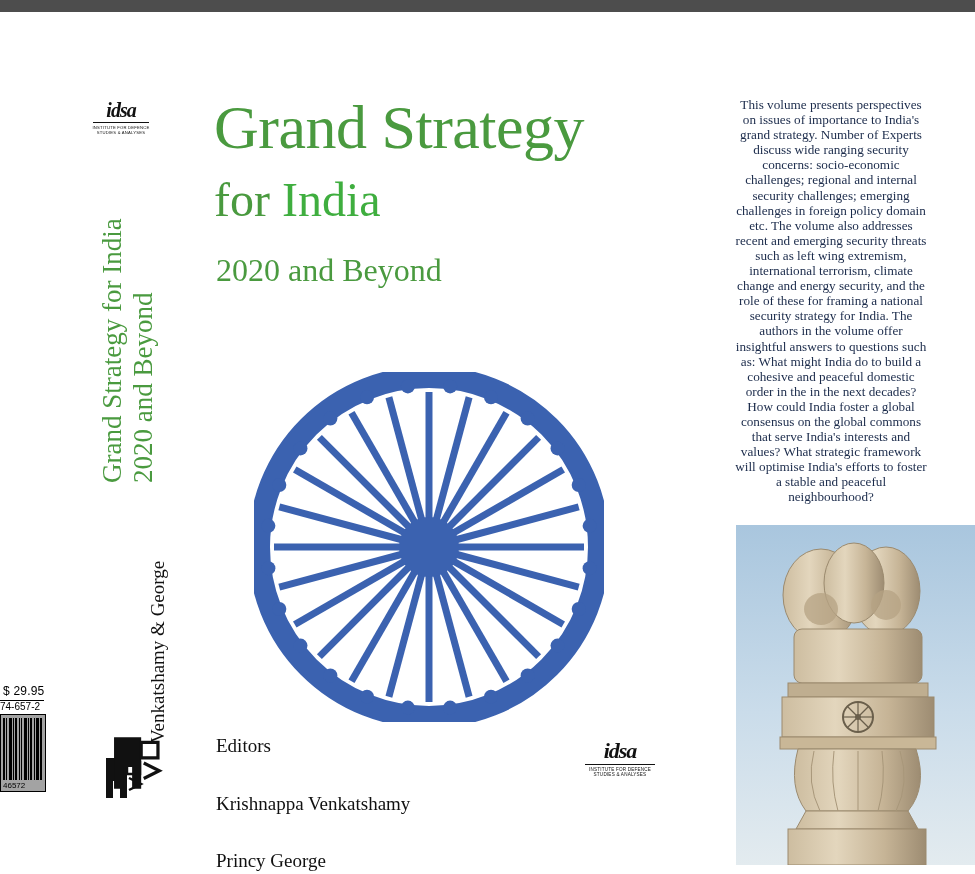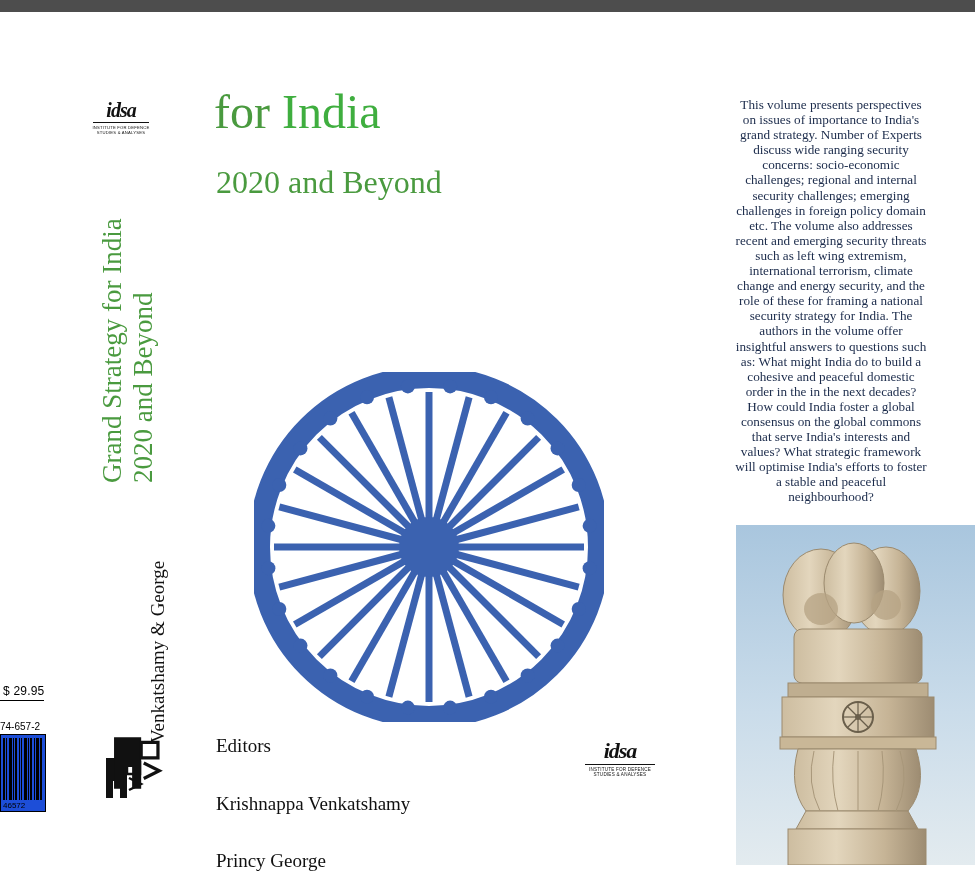--- a/index.html
+++ b/index.html
@@ -23,25 +23,25 @@
     position:absolute;left:0;top:672px;width:48px;
   }
   .price{
     font-family:"Liberation Sans", sans-serif;
     font-size:12px;color:#000;margin:0 0 2px 3px;
     letter-spacing:0.2px;
   }
   .isbn-top{
     font-family:"Liberation Sans", sans-serif;
     font-size:10px;color:#000;margin:0 0 2px 0;
-    border-top:1px solid #000;padding-top:20px;width:44px;
+    border-top:1px solid #000;padding-top:0;width:44px;
   }
   .barcode-box{
     width:44px;height:76px;border:1px solid #000;
-    background:#1d4ed8;position:relative;overflow:hidden;
+    background:#a3a3a3;position:relative;overflow:hidden;
   }
   .bars{position:absolute;left:2px;top:3px;width:40px;height:62px;}
   .bars i{display:block;position:absolute;top:0;height:62px;background:#000;}
   .isbn-bot{
     font-family:"Liberation Sans", sans-serif;
     font-size:8px;color:#000;position:absolute;left:2px;bottom:1px;
   }
   
   .spine{
     position:absolute;left:78px;top:70px;width:92px;height:740px;
@@ -189,20 +189,21 @@
       <svg width="46" height="48" viewBox="0 0 46 48">
         <path d="M6 4 L6 44 L13 44 L13 27 L20 27 L20 44 L27 44 L27 4 Z" fill="#111111"></path>
         <path d="M27 8 L40 8 L40 20 L27 20 Z" fill="none" stroke="#111111" stroke-width="2.5"></path>
         <path d="M29 24 L41 30 L29 36" fill="none" stroke="#111111" stroke-width="2.5"></path>
       </svg>
     </div>
   </div>
 
   <div class="front">
 
+    <div class="title-1">Grand Strategy</div>
     <div class="title-2">
       <span class="for">for </span><span class="india">India</span>
     </div>
     <div class="title-3">2020 and Beyond</div>
 
     <div class="wheel-wrap">
       <svg width="350" height="350" viewBox="0 0 350 350">
         <g transform="translate(175,175)">
           <circle r="170" fill="none" stroke="#3b62b0" stroke-width="22"></circle>
           <g fill="#3b62b0">

